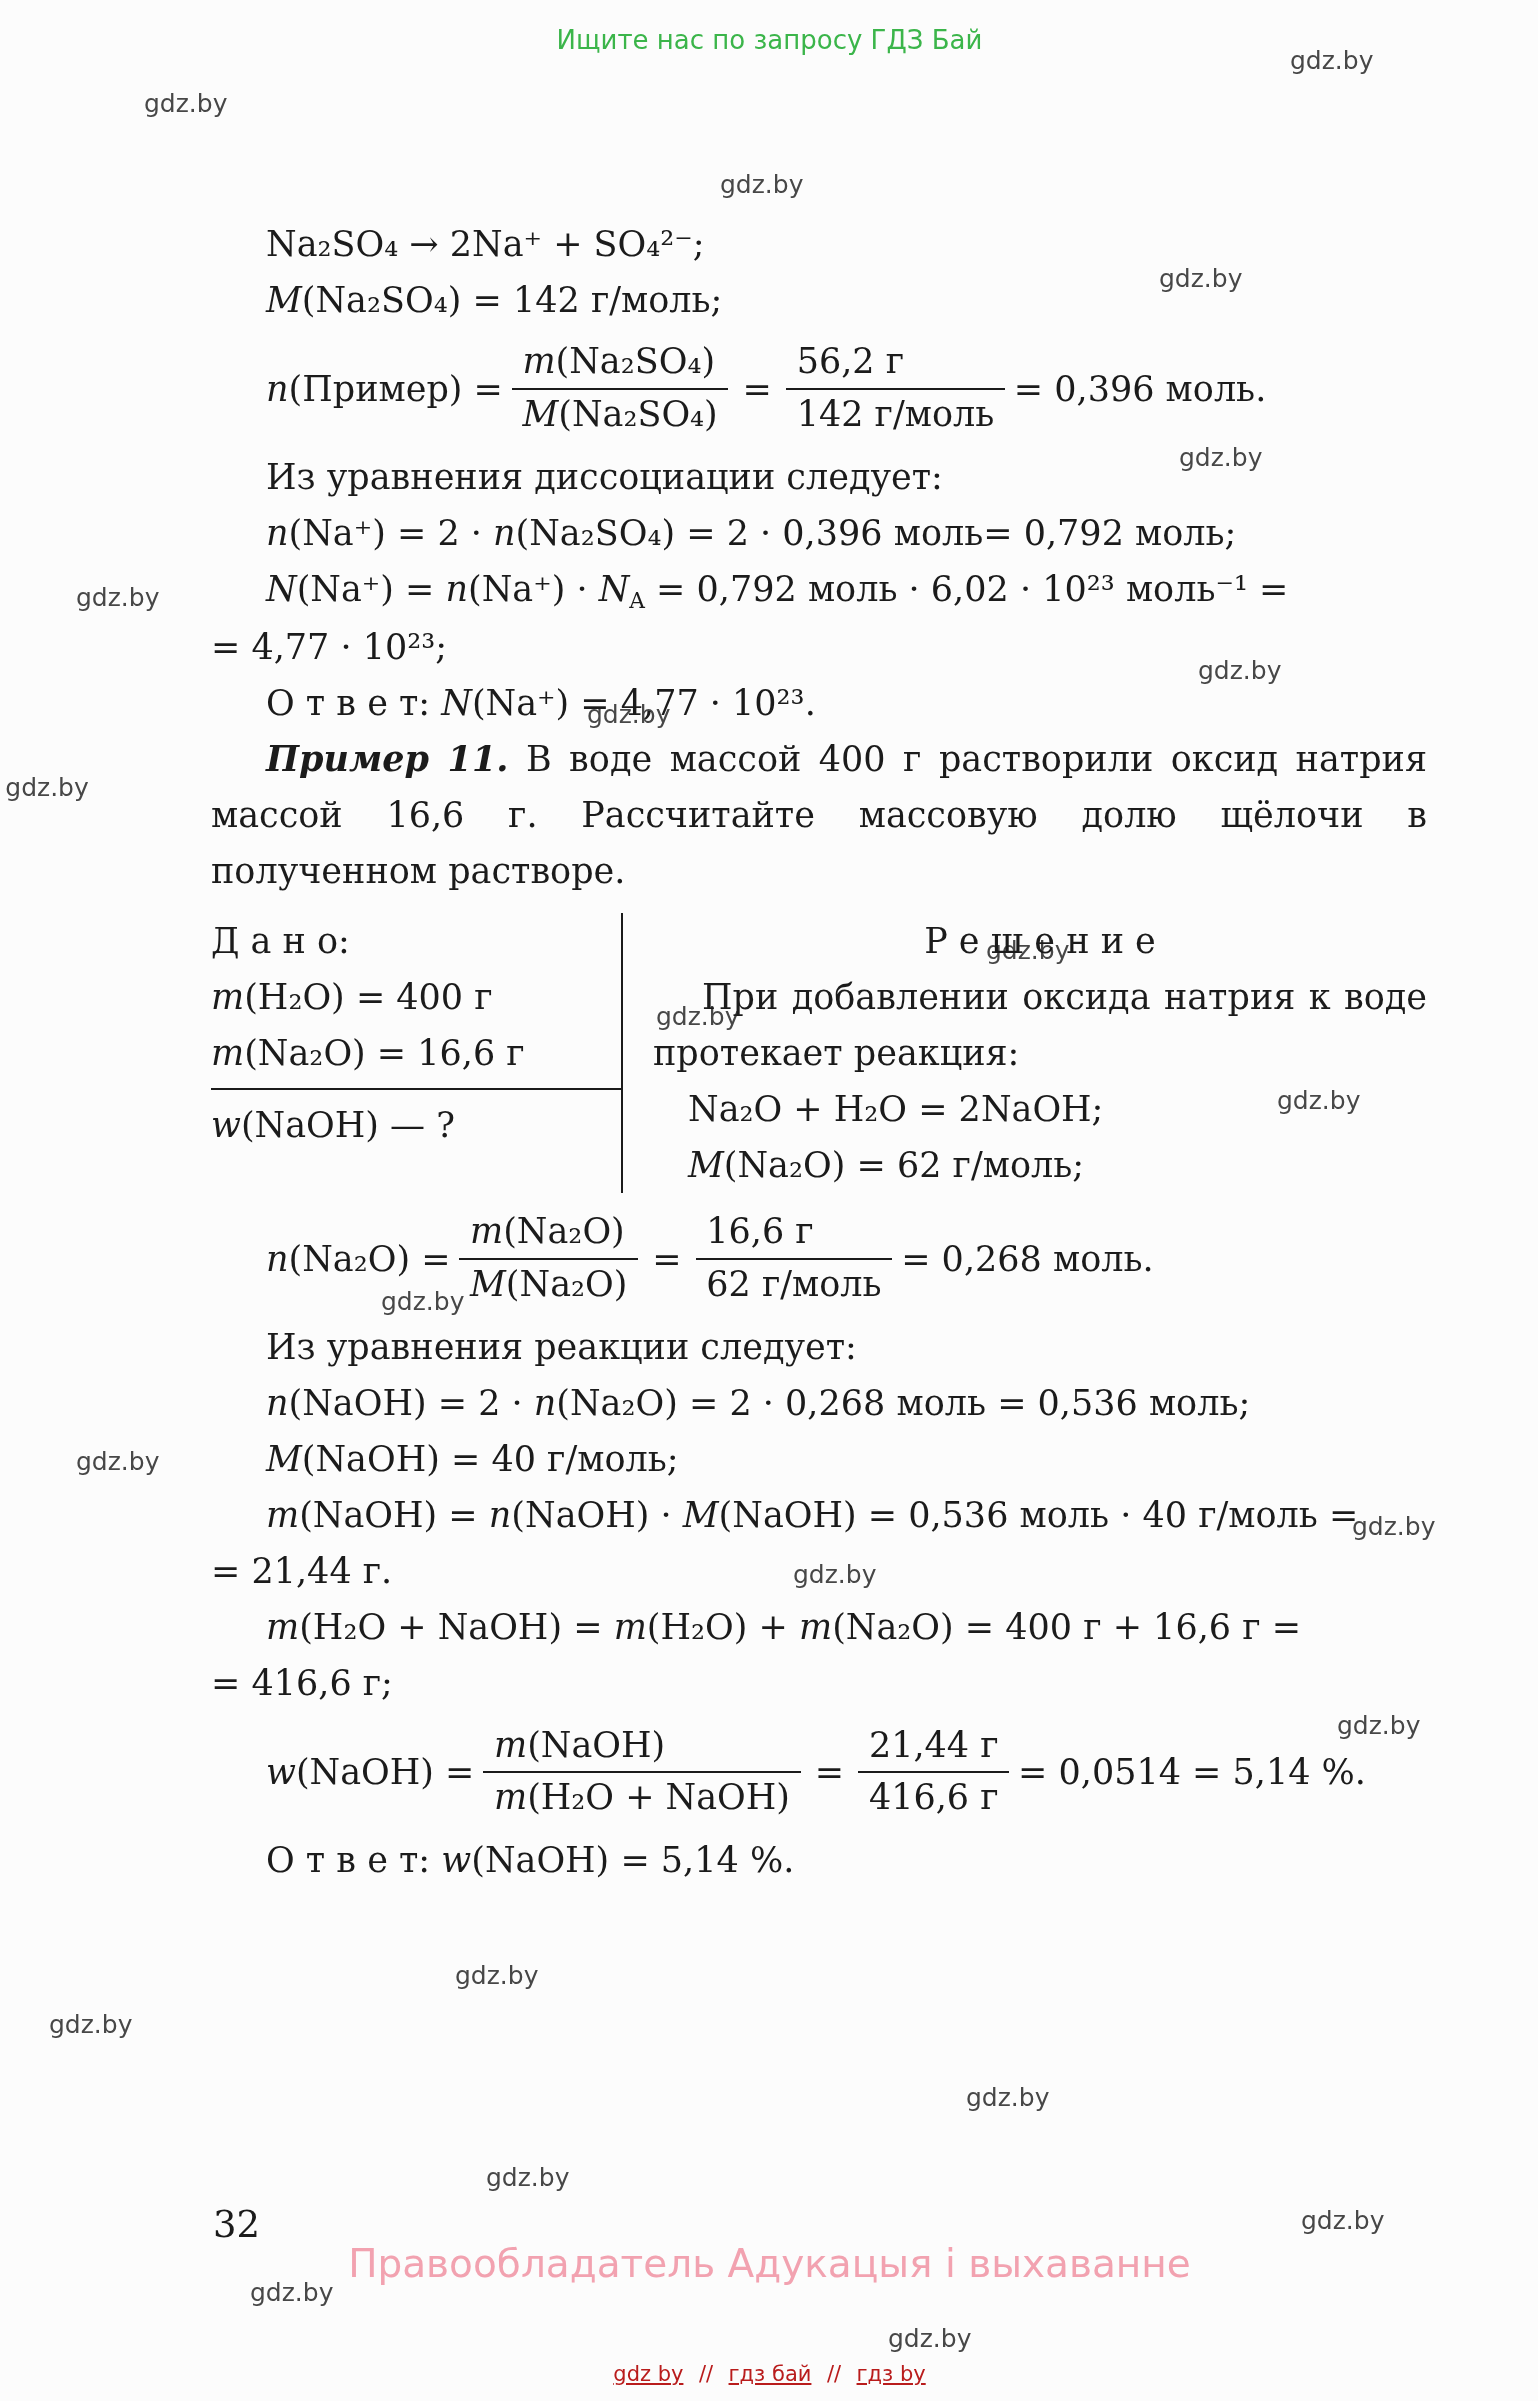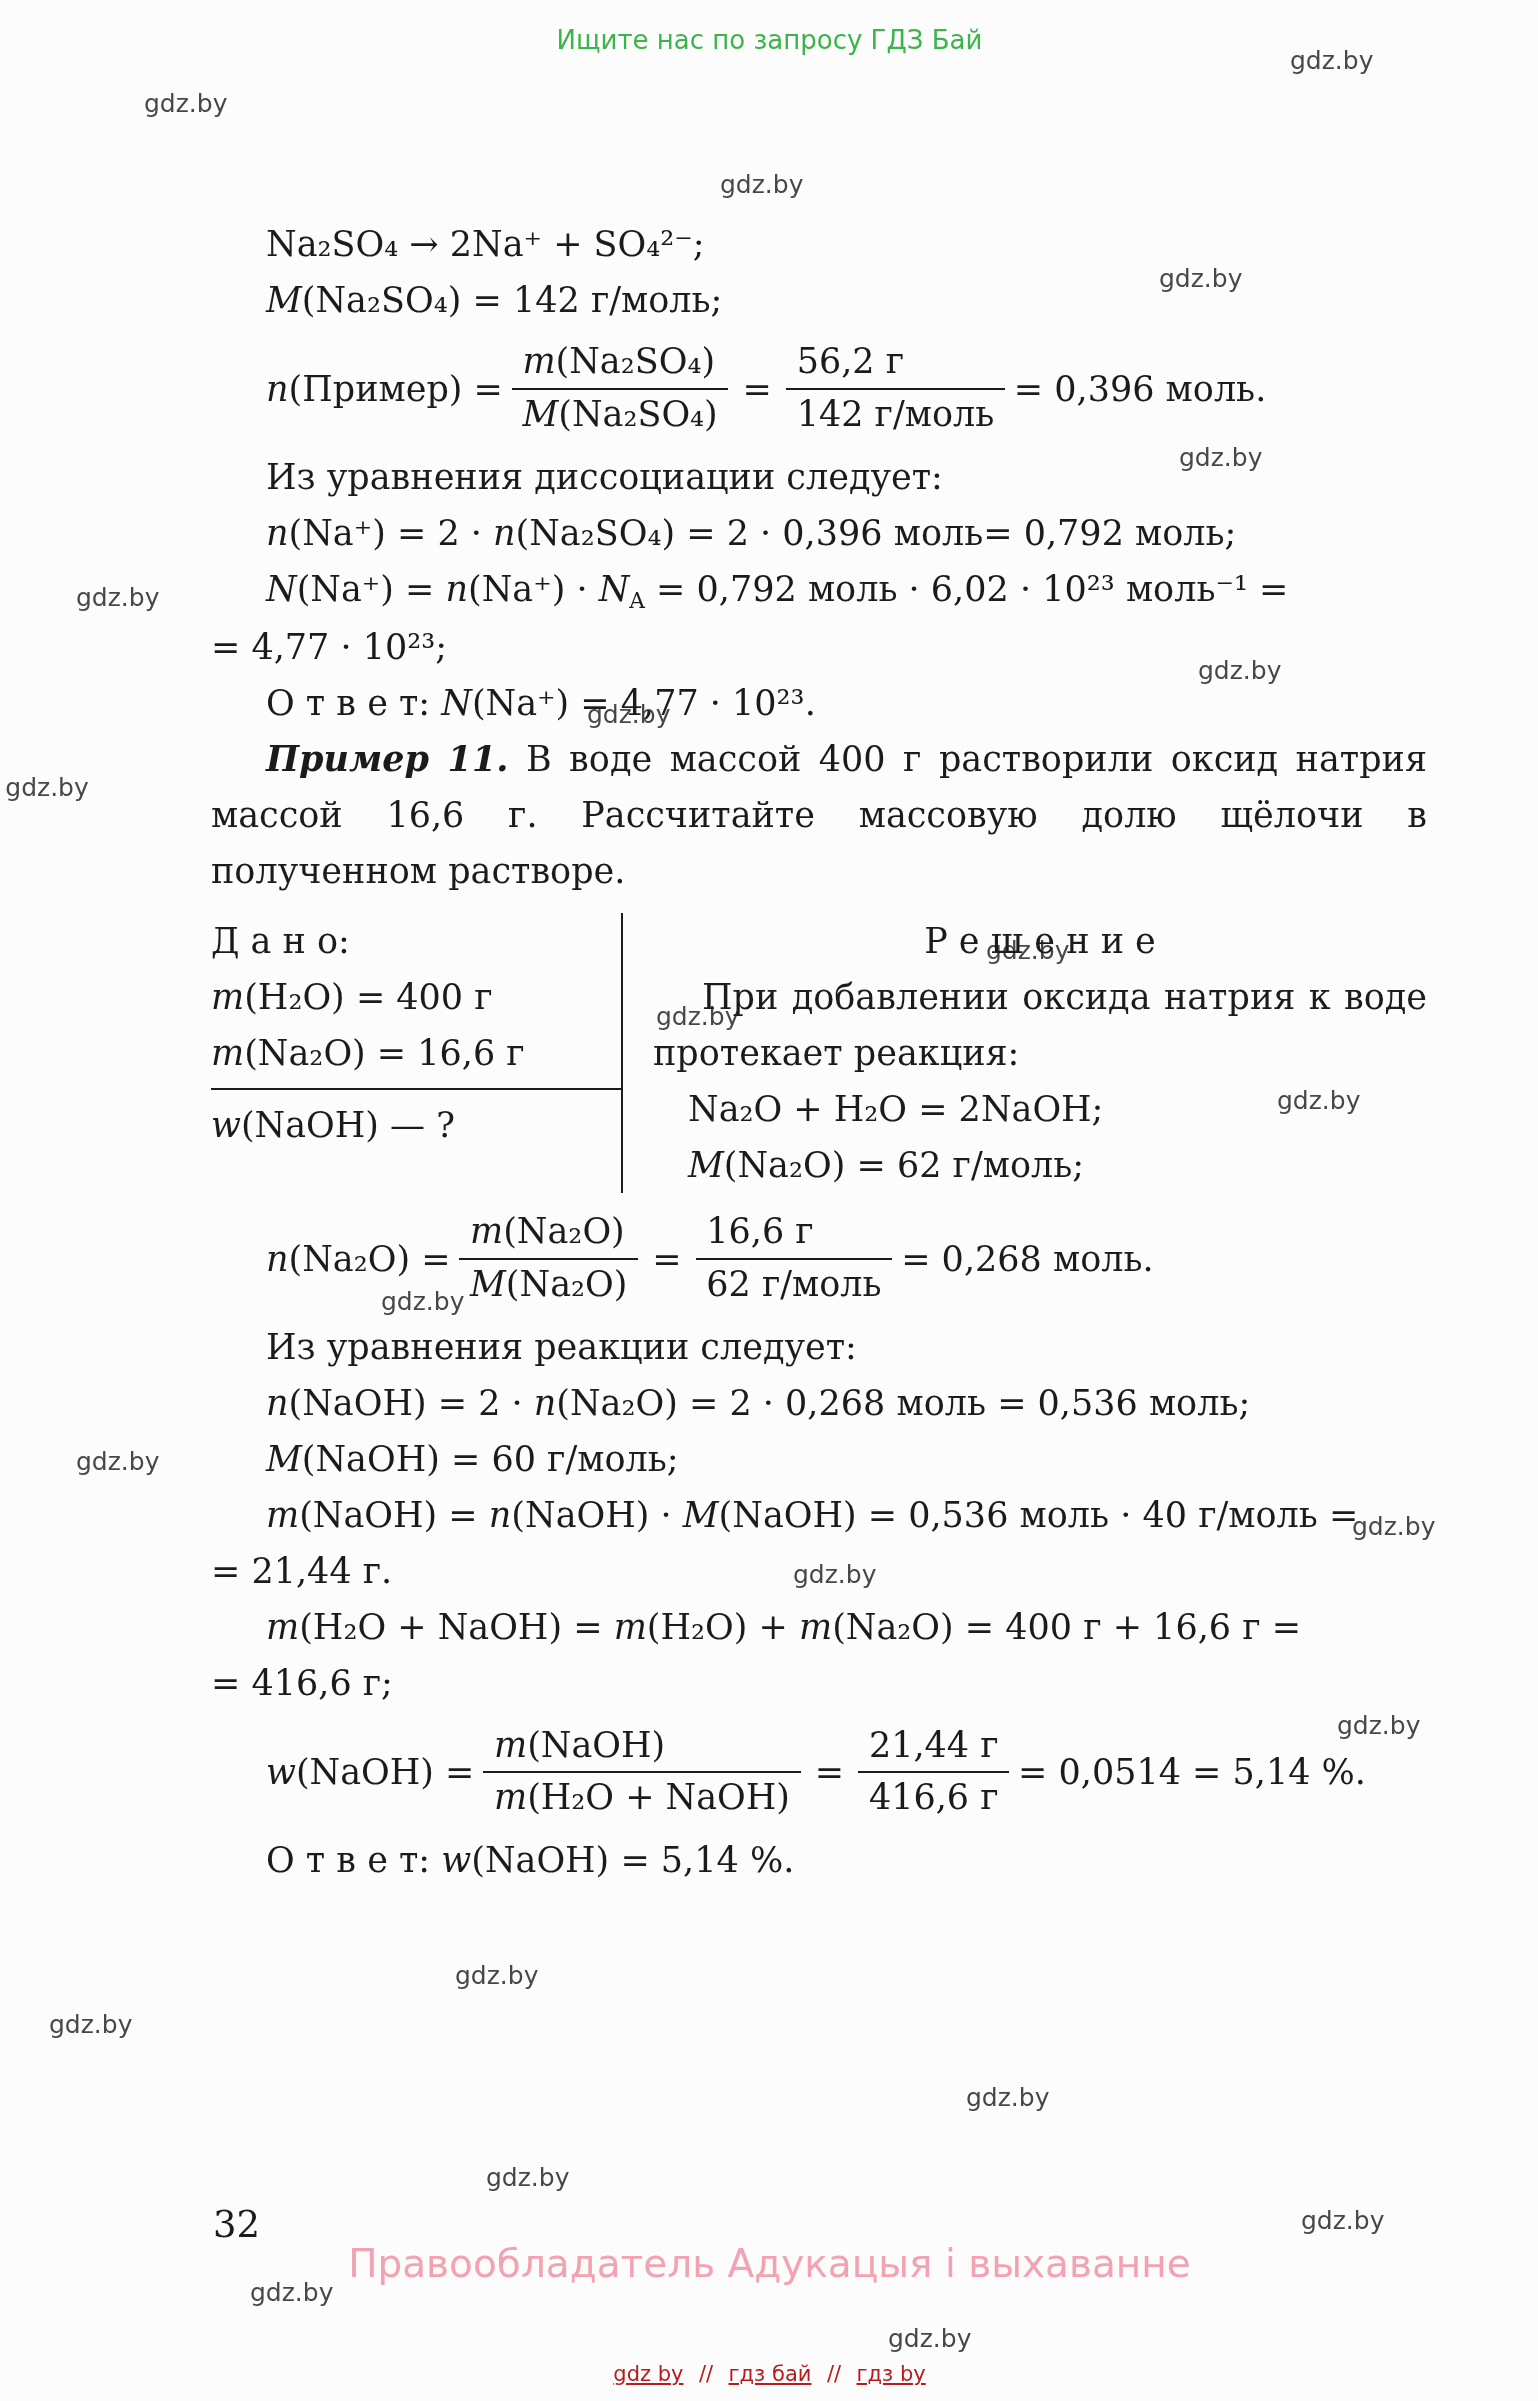--- a/index.html
+++ b/index.html
@@ -187,21 +187,21 @@
       <span class="op">=</span>
       <span class="frac">
         <span class="num">16,6 г</span>
         <span class="den">62 г/моль</span>
       </span>
       <span>= 0,268 моль.</span>
     </div>
 
     <div class="para">Из уравнения реакции следует:</div>
     <div class="eq"><span class="i">n</span><span>(NaOH) = 2 · </span><span class="i">n</span><span>(Na₂O) = 2 · 0,268 моль = 0,536 моль;</span></div>
-    <div class="eq"><span class="i">M</span><span>(NaOH) = 60 г/моль;</span></div>
+    <div class="eq"><span class="i">M</span><span>(NaOH) = 40 г/моль;</span></div>
     <div class="eq"><span class="i">m</span><span>(NaOH) = </span><span class="i">n</span><span>(NaOH) · </span><span class="i">M</span><span>(NaOH) = 0,536 моль · 40 г/моль =</span></div>
     <div class="eq noindent">= 21,44 г.</div>
 
     <div class="eq"><span class="i">m</span><span>(H₂O + NaOH) = </span><span class="i">m</span><span>(H₂O) + </span><span class="i">m</span><span>(Na₂O) = 400 г + 16,6 г =</span></div>
     <div class="eq noindent">= 416,6 г;</div>
 
     <div class="fracline">
       <span><span class="i">w</span><span>(NaOH) = </span></span>
       <span class="frac">
         <span class="num"><span class="i">m</span><span>(NaOH)</span></span>

